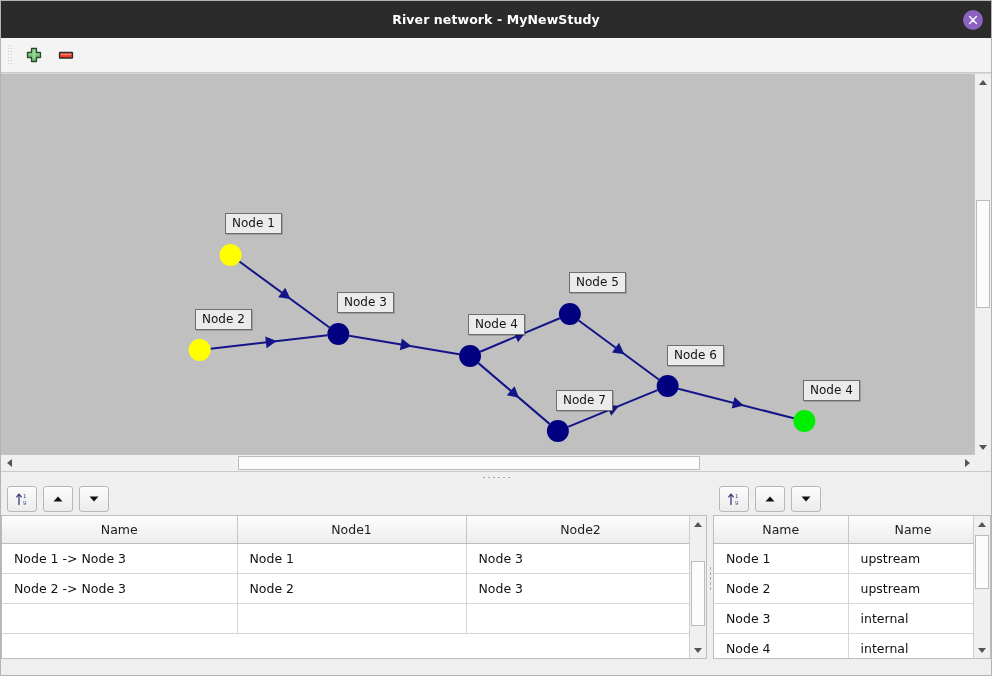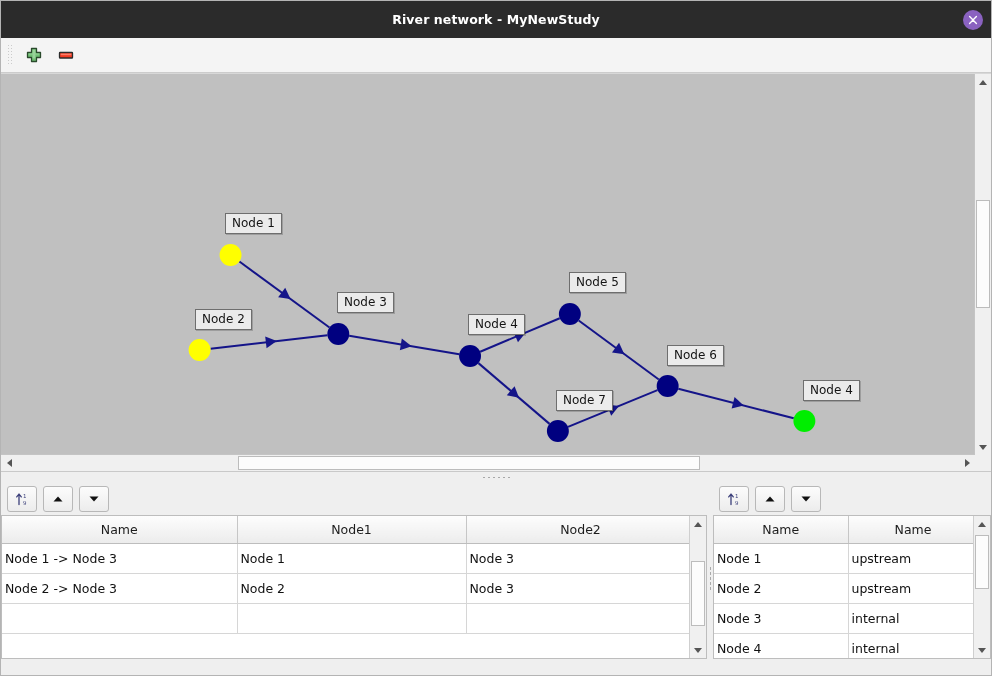--- a/index.html
+++ b/index.html
@@ -255,21 +255,21 @@
     color: #1c1c1c;
     height: 25px;
     text-align: center;
     cursor: pointer;
     user-select: none;
   }
   table.grid td {
     border-right: 1px solid #d6d6d6;
     border-bottom: 1px solid #d6d6d6;
     height: 29px;
-    padding: 0 3px;
+    padding: 0 12px;
     font-size: 12.5px;
     color: #111111;
     white-space: nowrap;
     overflow: hidden;
     text-overflow: ellipsis;
     cursor: default;
   }
   table.grid td.empty { color: transparent; }
   .grid-scroll {
     flex: 1;

